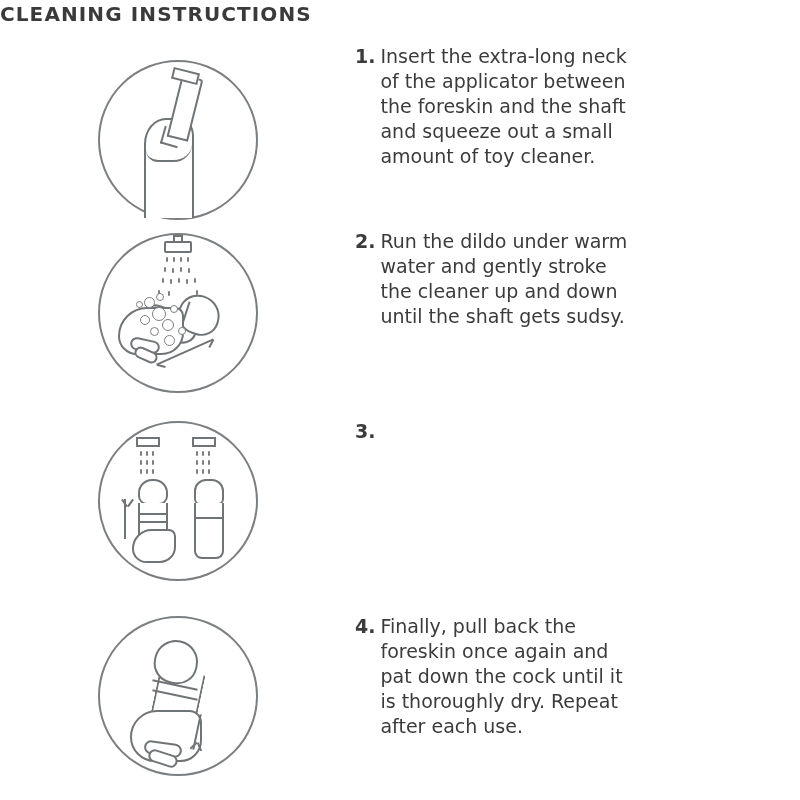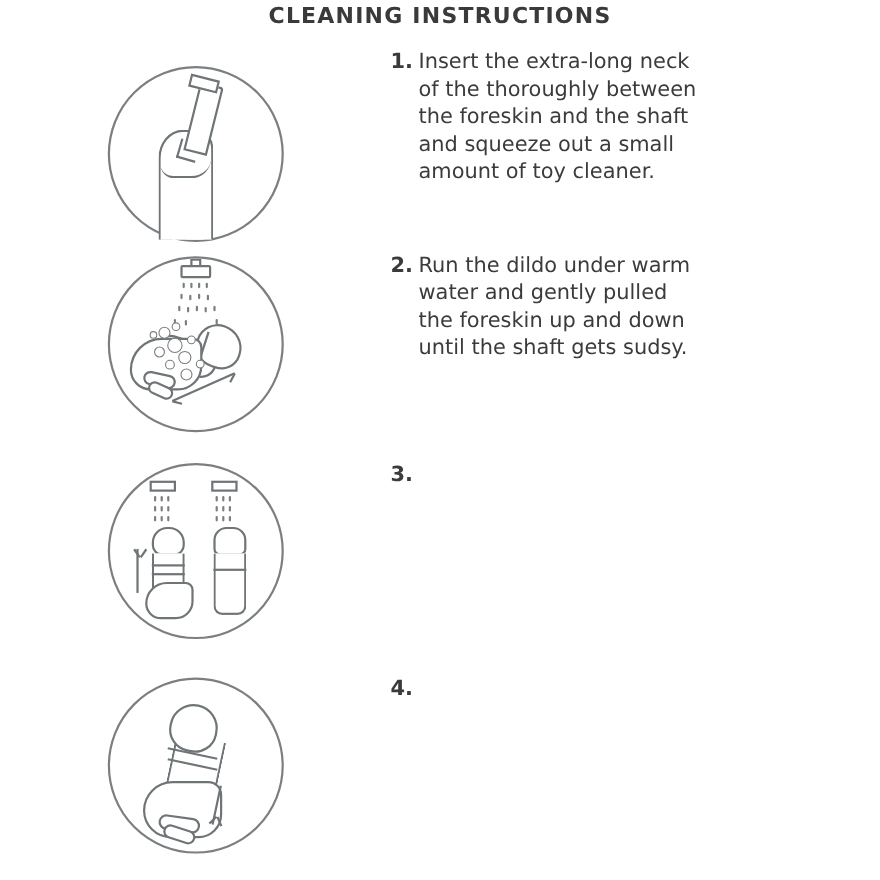--- a/index.html
+++ b/index.html
@@ -18,21 +18,20 @@
     position: relative;
     width: 800px;
     height: 800px;
     box-sizing: border-box;
   }
   .title {
     position: absolute;
     top: 2px;
     left: 0;
     width: 800px;
-    text-align: center;
     font-size: 20px;
     font-weight: bold;
     letter-spacing: 1.1px;
     color: #3a3a3a;
   }
   .steps {
     position: absolute;
     top: 44px;
     left: 0;
     width: 800px;
@@ -390,21 +389,21 @@
         <div class="circle c1" style="margin-top:16px;">
           <div class="s1-shaft"></div>
           <div class="s1-skinline"></div>
           <div class="s1-nozzle"></div>
           <div class="s1-tube"></div>
           <div class="s1-tube-cap"></div>
         </div>
       </div>
       <div class="text-col">
         <div class="num">1.</div>
-        <div class="body">Insert the extra-long neck of the thoroughly between the foreskin and the shaft and squeeze out a small amount of toy cleaner.</div>
+        <div class="body">Insert the extra-long neck of the applicator between the foreskin and the shaft and squeeze out a small amount of toy cleaner.</div>
       </div>
     </div>
 
     <div class="step" style="height:190px;">
       <div class="illus">
         <div class="circle c2" style="margin-top:4px;">
           <div class="s2-shower-neck"></div>
           <div class="s2-shower"></div>
 
           <div class="drop" style="left:66px; top:22px;"></div>
@@ -440,21 +439,21 @@
           <div class="bub" style="left:70px; top:70px; width:6px; height:6px;"></div>
           <div class="bub" style="left:36px; top:66px; width:5px; height:5px;"></div>
           <div class="bub" style="left:64px; top:100px; width:9px; height:9px;"></div>
           <div class="bub" style="left:78px; top:92px; width:6px; height:6px;"></div>
 
           <div class="s2-arrow"></div>
         </div>
       </div>
       <div class="text-col">
         <div class="num">2.</div>
-        <div class="body">Run the dildo under warm water and gently pulled the foreskin up and down until the shaft gets sudsy.</div>
+        <div class="body">Run the dildo under warm water and gently stroke the cleaner up and down until the shaft gets sudsy.</div>
       </div>
     </div>
 
     <div class="step" style="height:195px;">
       <div class="illus">
         <div class="circle c3" style="margin-top:2px;">
 
           <div class="s3-shower" style="left:36px; top:14px;"></div>
           <div class="drop" style="left:40px; top:28px;"></div>
           <div class="drop" style="left:46px; top:28px;"></div>
@@ -503,17 +502,18 @@
           <div class="s4-band" style="top:66px;"></div>
           <div class="s4-band" style="top:76px;"></div>
           <div class="s4-hand"></div>
           <div class="s4-finger s4-f1"></div>
           <div class="s4-finger s4-f2"></div>
           <div class="s4-arrow"></div>
         </div>
       </div>
       <div class="text-col">
         <div class="num">4.</div>
+        <div class="body">Finally, pull back the foreskin once again and pat down the cock until it is thoroughly dry. Repeat after each use.</div>
       </div>
     </div>
 
   </div>
 </div>
 
 </body></html>

